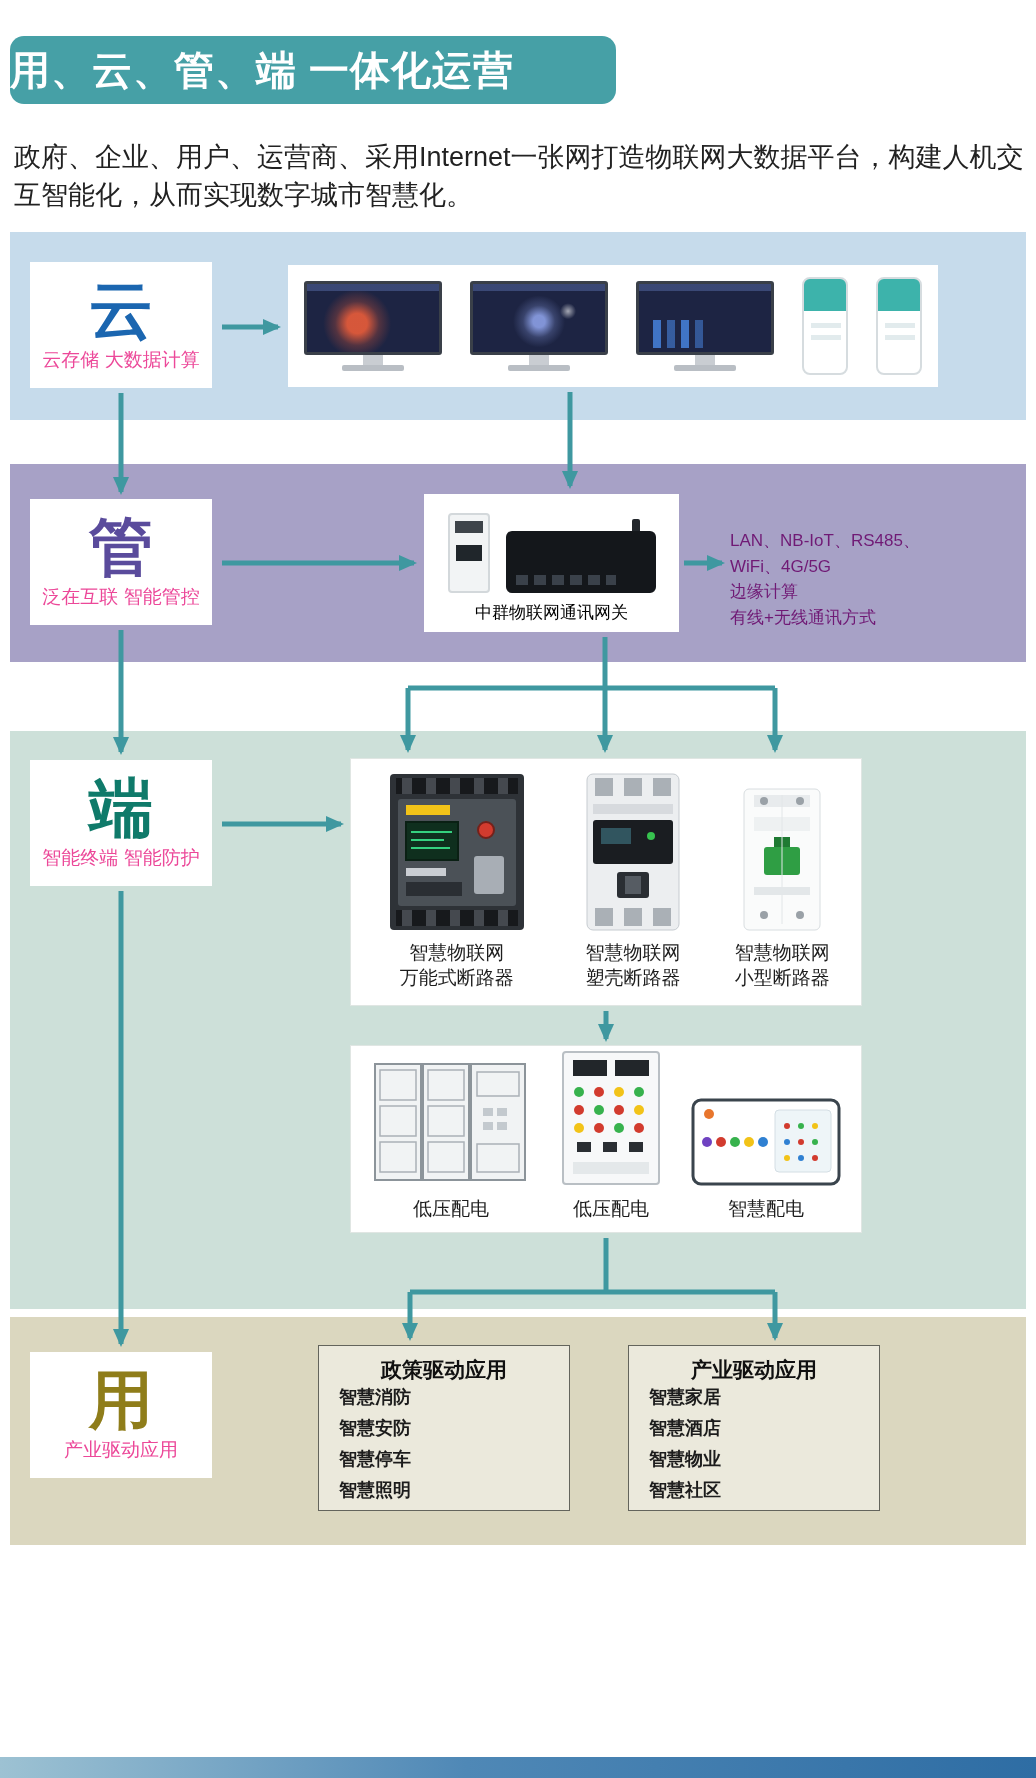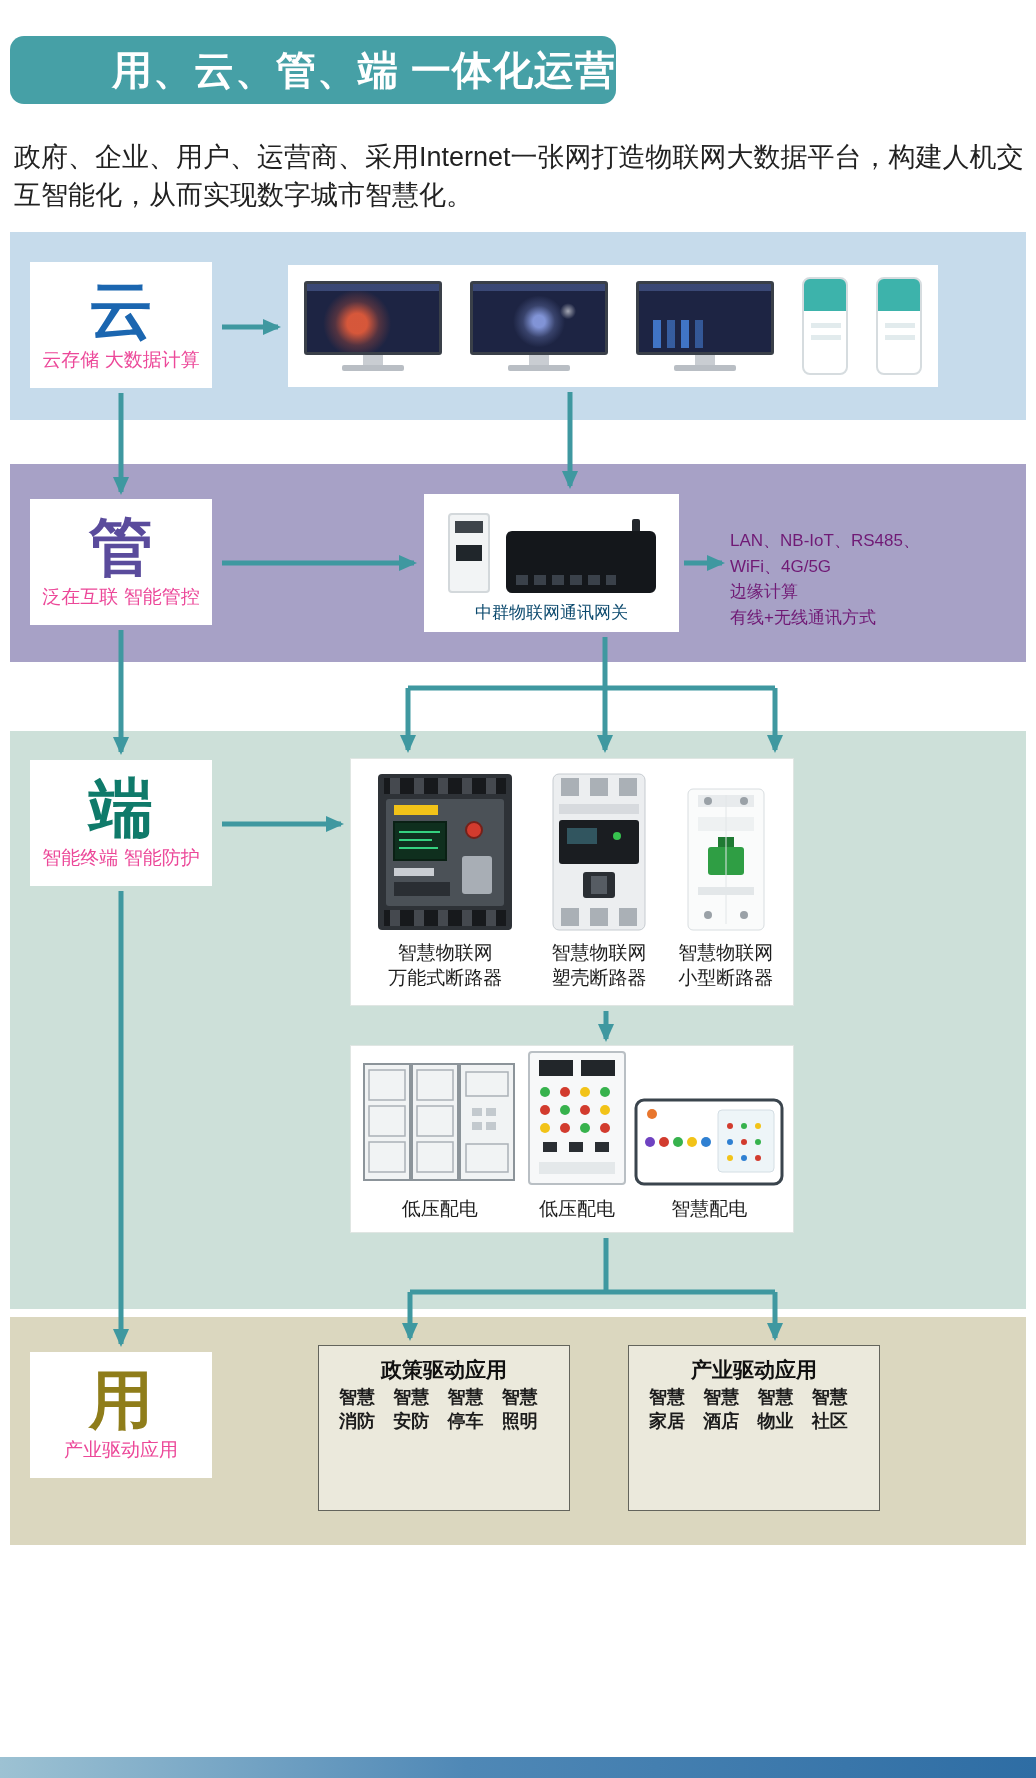--- a/index.html
+++ b/index.html
@@ -3,21 +3,21 @@
 <meta charset="utf-8">
 <style>
   * { margin:0; padding:0; box-sizing:border-box; }
   html,body { background:#ffffff; }
   body { font-family:"Liberation Sans","DejaVu Sans",sans-serif; }
   .canvas { position:relative; width:1036px; height:1778px; background:#fff; overflow:hidden; }
 
   
   .banner { position:absolute; left:10px; top:36px; width:606px; height:68px;
             background:var(--banner,#46A0A6); border-radius:14px;
-            display:flex; align-items:center; justify-content:flex-end; }
+            display:flex; align-items:center; justify-content:flex-start; }
   .banner-text { color:#fff; font-size:40px; font-weight:bold; letter-spacing:1px; }
   .intro { position:absolute; left:14px; top:138px; width:1010px;
            font-size:27px; line-height:1.42; color:#222; }
 
   
   .layer { position:absolute; left:10px; width:1016px; }
   .cloud    { top:232px;  height:188px; background:var(--cloud-bg,#C6DBEB); }
   .pipe     { top:464px;  height:198px; background:var(--pipe-bg,#A7A1C6); }
   .terminal { top:731px;  height:578px; background:var(--terminal-bg,#CDE0D9); }
   .app      { top:1317px; height:228px; background:var(--app-bg,#DBD7BF); }
@@ -61,39 +61,39 @@
   .gateway-card { position:absolute; left:414px; top:30px; width:255px; height:138px; background:#fff;
                   display:flex; flex-direction:column; align-items:center; justify-content:flex-end; padding:8px; }
   .gw-devices { display:flex; align-items:flex-end; gap:16px; margin-bottom:8px; }
   .din-meter { width:42px; height:80px; background:#f2f4f5; border:2px solid #d3d8db; border-radius:4px; position:relative; }
   .din-meter::before { content:""; position:absolute; top:6px; left:5px; right:5px; height:12px; background:#3e444a; }
   .din-meter::after  { content:""; position:absolute; top:30px; left:6px; right:6px; height:16px; background:#20262b; }
   .gw-box { width:150px; height:62px; background:#14171b; border-radius:6px; position:relative; }
   .gw-box::before { content:""; position:absolute; top:-12px; right:16px; width:8px; height:12px; background:#23272c; border-radius:2px 2px 0 0; }
   .gw-box::after  { content:""; position:absolute; bottom:8px; left:10px; width:100px; height:10px;
                     background:repeating-linear-gradient(90deg,#3a414a 0 12px, transparent 12px 18px); }
-  .gw-caption { font-size:17px; color:#0c4a6e; }
+  .gw-caption { font-size:17px; color:#000000; }
   .comm-text { position:absolute; left:720px; top:64px; font-size:17px; line-height:1.5; color:#701a75; }
 
   
-  .device-box { position:absolute; left:340px; width:444px; background:#fff; border:1px solid #e0e6e3;
+  .device-box { position:absolute; left:340px; width:512px; background:#fff; border:1px solid #e0e6e3;
                 display:flex; justify-content:space-around; align-items:flex-end; }
   .breakers { top:27px;  height:248px; padding:14px 6px 14px; }
   .panels   { top:314px; height:188px; padding:10px 6px 10px; }
   .device-col { display:flex; flex-direction:column; align-items:center; justify-content:flex-end; gap:8px; }
   .device-label { font-size:19px; line-height:1.35; color:#1d1d1d; text-align:center; }
 
   
   .app-box { position:absolute; top:28px; width:252px; height:166px; border:1px solid #63645c;
              background:rgba(255,255,255,.45); padding:10px 12px 8px; }
   .app-box.policy { left:308px; }
   .app-box.industry { left:618px; }
   .app-title { text-align:center; font-size:21px; font-weight:bold; color:#101010; margin-bottom:1px; }
   .app-cols { display:flex; justify-content:space-between; padding:0 8px; }
-  .app-col { display:flex; gap:7px;justify-content:center; }
+  .app-col { display:flex; flex-direction:column; gap:7px;justify-content:center; }
   .app-item { font-size:18px; font-weight:600; color:#1c1c1c; }
 
   
   .footer-bar { position:absolute; left:0; top:1757px; width:1036px; height:21px;
                 background:linear-gradient(90deg,#9dc2d3 0%,#4f88b6 45%,#2e6da4 100%); }
 
   
   .arrows { position:absolute; left:0; top:0; width:1036px; height:1778px; pointer-events:none; }
   .arrows .ln { stroke:var(--arrow,#3F98A0); stroke-width:5; fill:none; }
   .arrows marker path { fill:var(--arrow,#3F98A0); }

